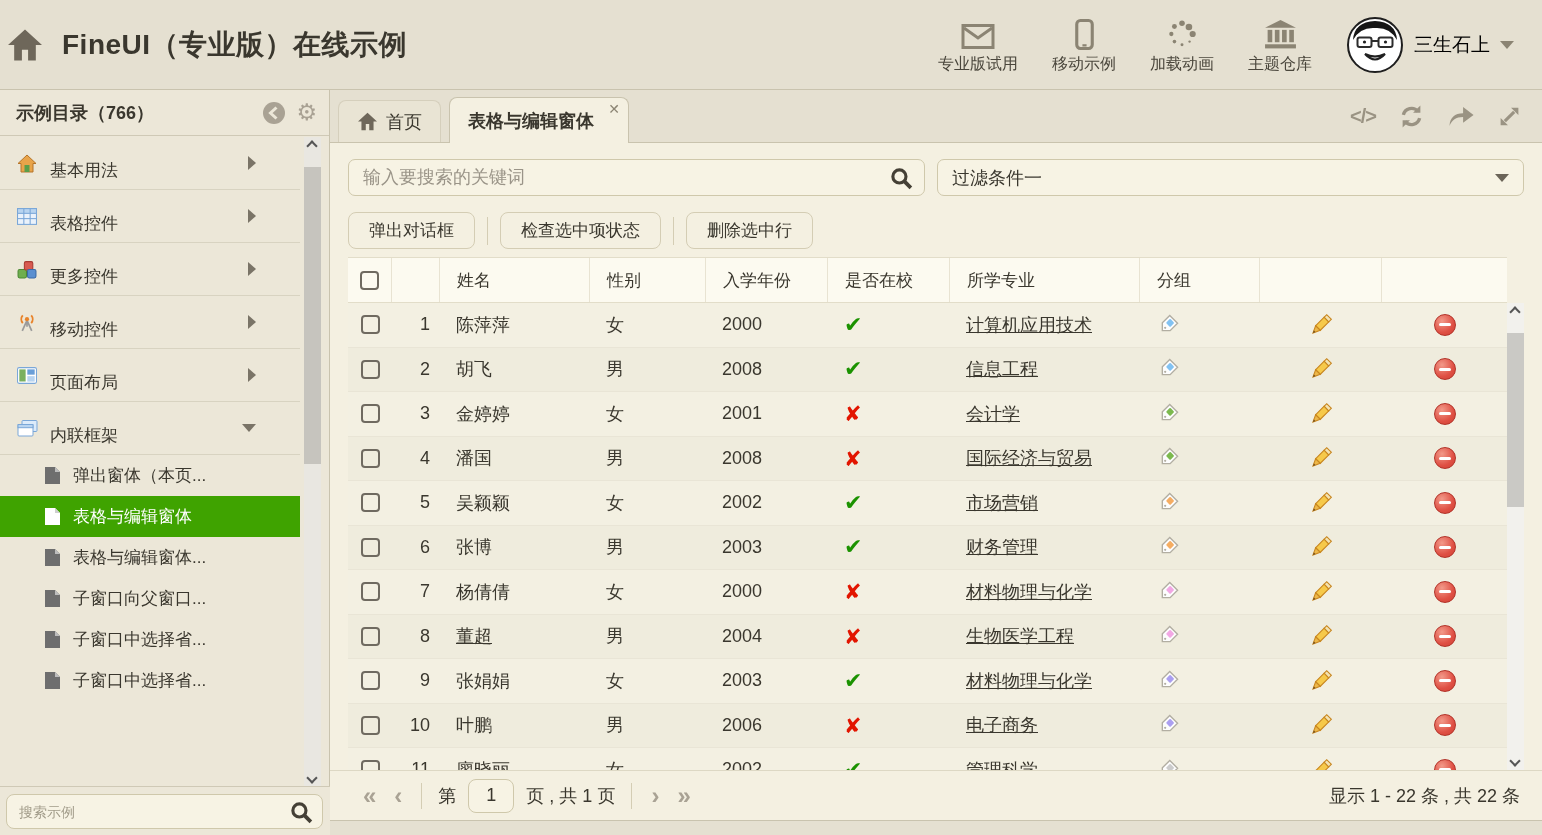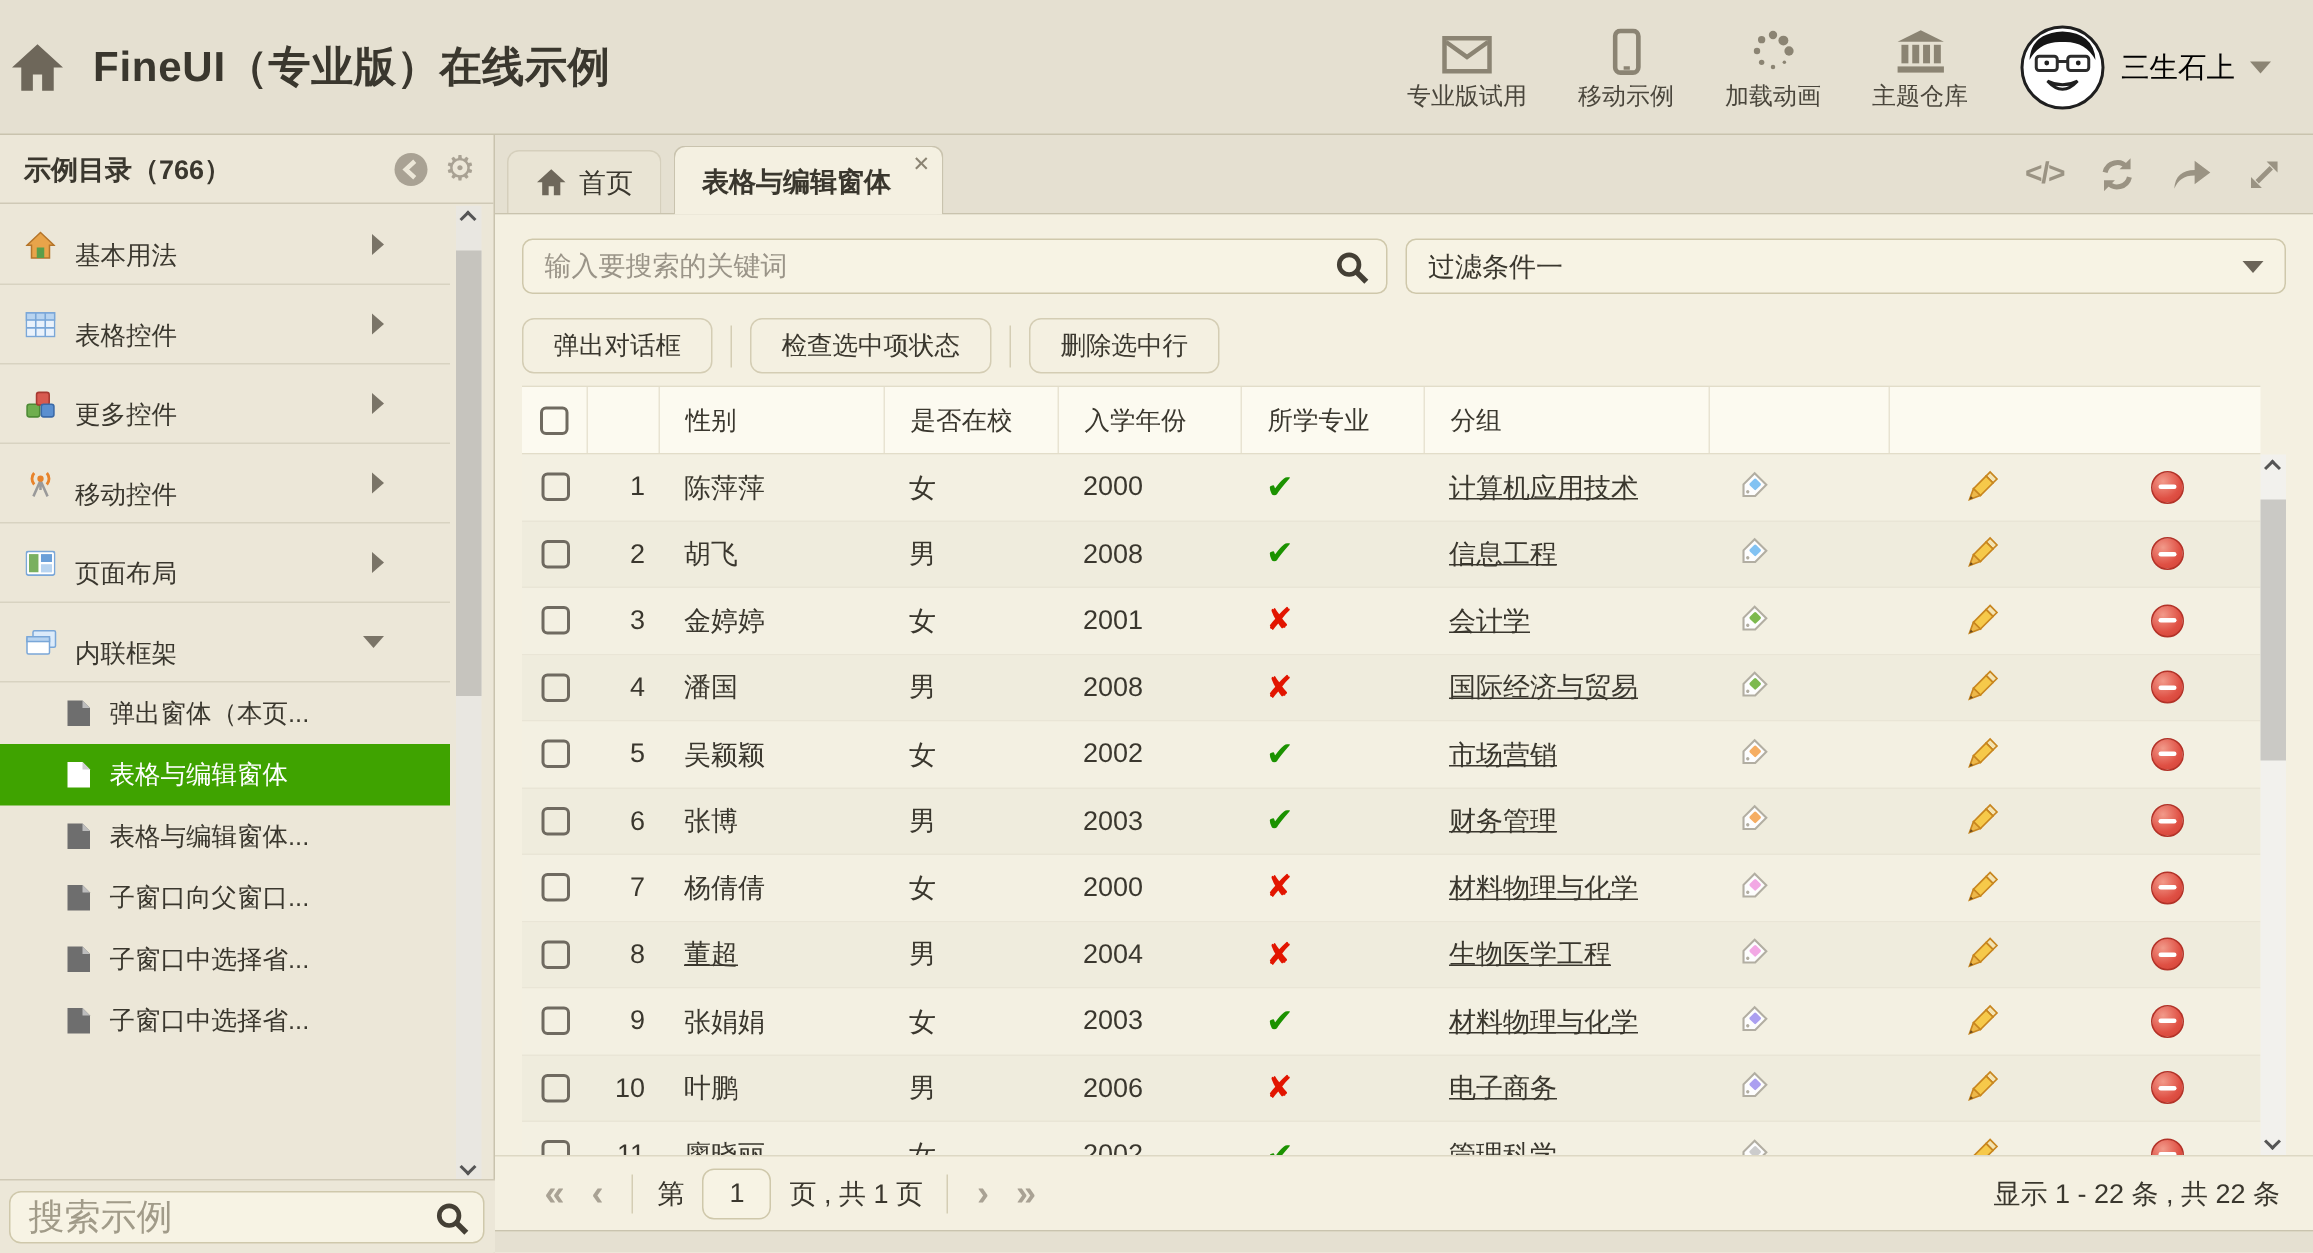--- a/index.html
+++ b/index.html
@@ -56,21 +56,21 @@
   .sb-thumb{ position:absolute; left:0; top:30px; width:17px; height:297px; background:#c6c4be; }
   .chev{ position:absolute; left:4px; width:8px; height:8px;
     border-right:2.5px solid #555; border-bottom:2.5px solid #555; }
   .chev.up{ top:5px; transform:rotate(-135deg); }
   .chev.down{ bottom:5px; transform:rotate(45deg); }
   .sb-search{ position:absolute; left:0; bottom:0; width:330px; height:49px;
     border-top:1px solid #cfc9b6; background:#ece7d8; }
   .sb-input-wrap{ position:absolute; left:6px; top:7px; width:317px; height:35px;
     background:#f7f3e4; border:1px solid #cfc8ab; border-radius:8px; }
   .sb-input{ width:100%; height:100%; background:transparent; border:none; outline:none;
-    font-size:24px; color:#701a75; padding:0 40px 0 12px;
+    font-size:14px; color:#701a75; padding:0 40px 0 12px;
     font-family:"Liberation Sans","DejaVu Sans",sans-serif; }
   .sb-input::placeholder{ color:#a19b89; }
   .mag-r{ position:absolute; right:8px; top:5px; }
 
   
   .main{ position:absolute; left:330px; top:90px; width:1212px; height:745px; }
   .tabbar{ height:53px; background:#e5e0d1; border-bottom:1px solid #c9c3ae;
     display:flex; align-items:flex-end; position:relative; }
   .tab{ display:flex; align-items:center; gap:8px; height:42px; padding:0 18px;
     border:1px solid #d5cfbc; border-bottom:none; border-radius:8px 8px 0 0;
@@ -467,23 +467,24 @@
       <span class="tb-sep"></span>
       <button class="tb-btn">删除选中行</button>
     </div>
 
     <div class="grid">
       <div class="gridrow ghead">
         <div class="gh-cell center">
           <span class="cb"></span>
         </div>
         <div class="gh-cell"></div>
+        <div class="gh-cell">姓名</div>
         <div class="gh-cell">性别</div>
+        <div class="gh-cell">入学年份</div>
         <div class="gh-cell">是否在校</div>
-        <div class="gh-cell">入学年份</div>
         <div class="gh-cell">所学专业</div>
         <div class="gh-cell">分组</div>
         <div class="gh-cell"></div>
         <div class="gh-cell last"></div>
       </div>
       <div class="gbody">
         <div class="gb-rows">
 
         <div class="gridrow trow">
               <div class="td c-check">

